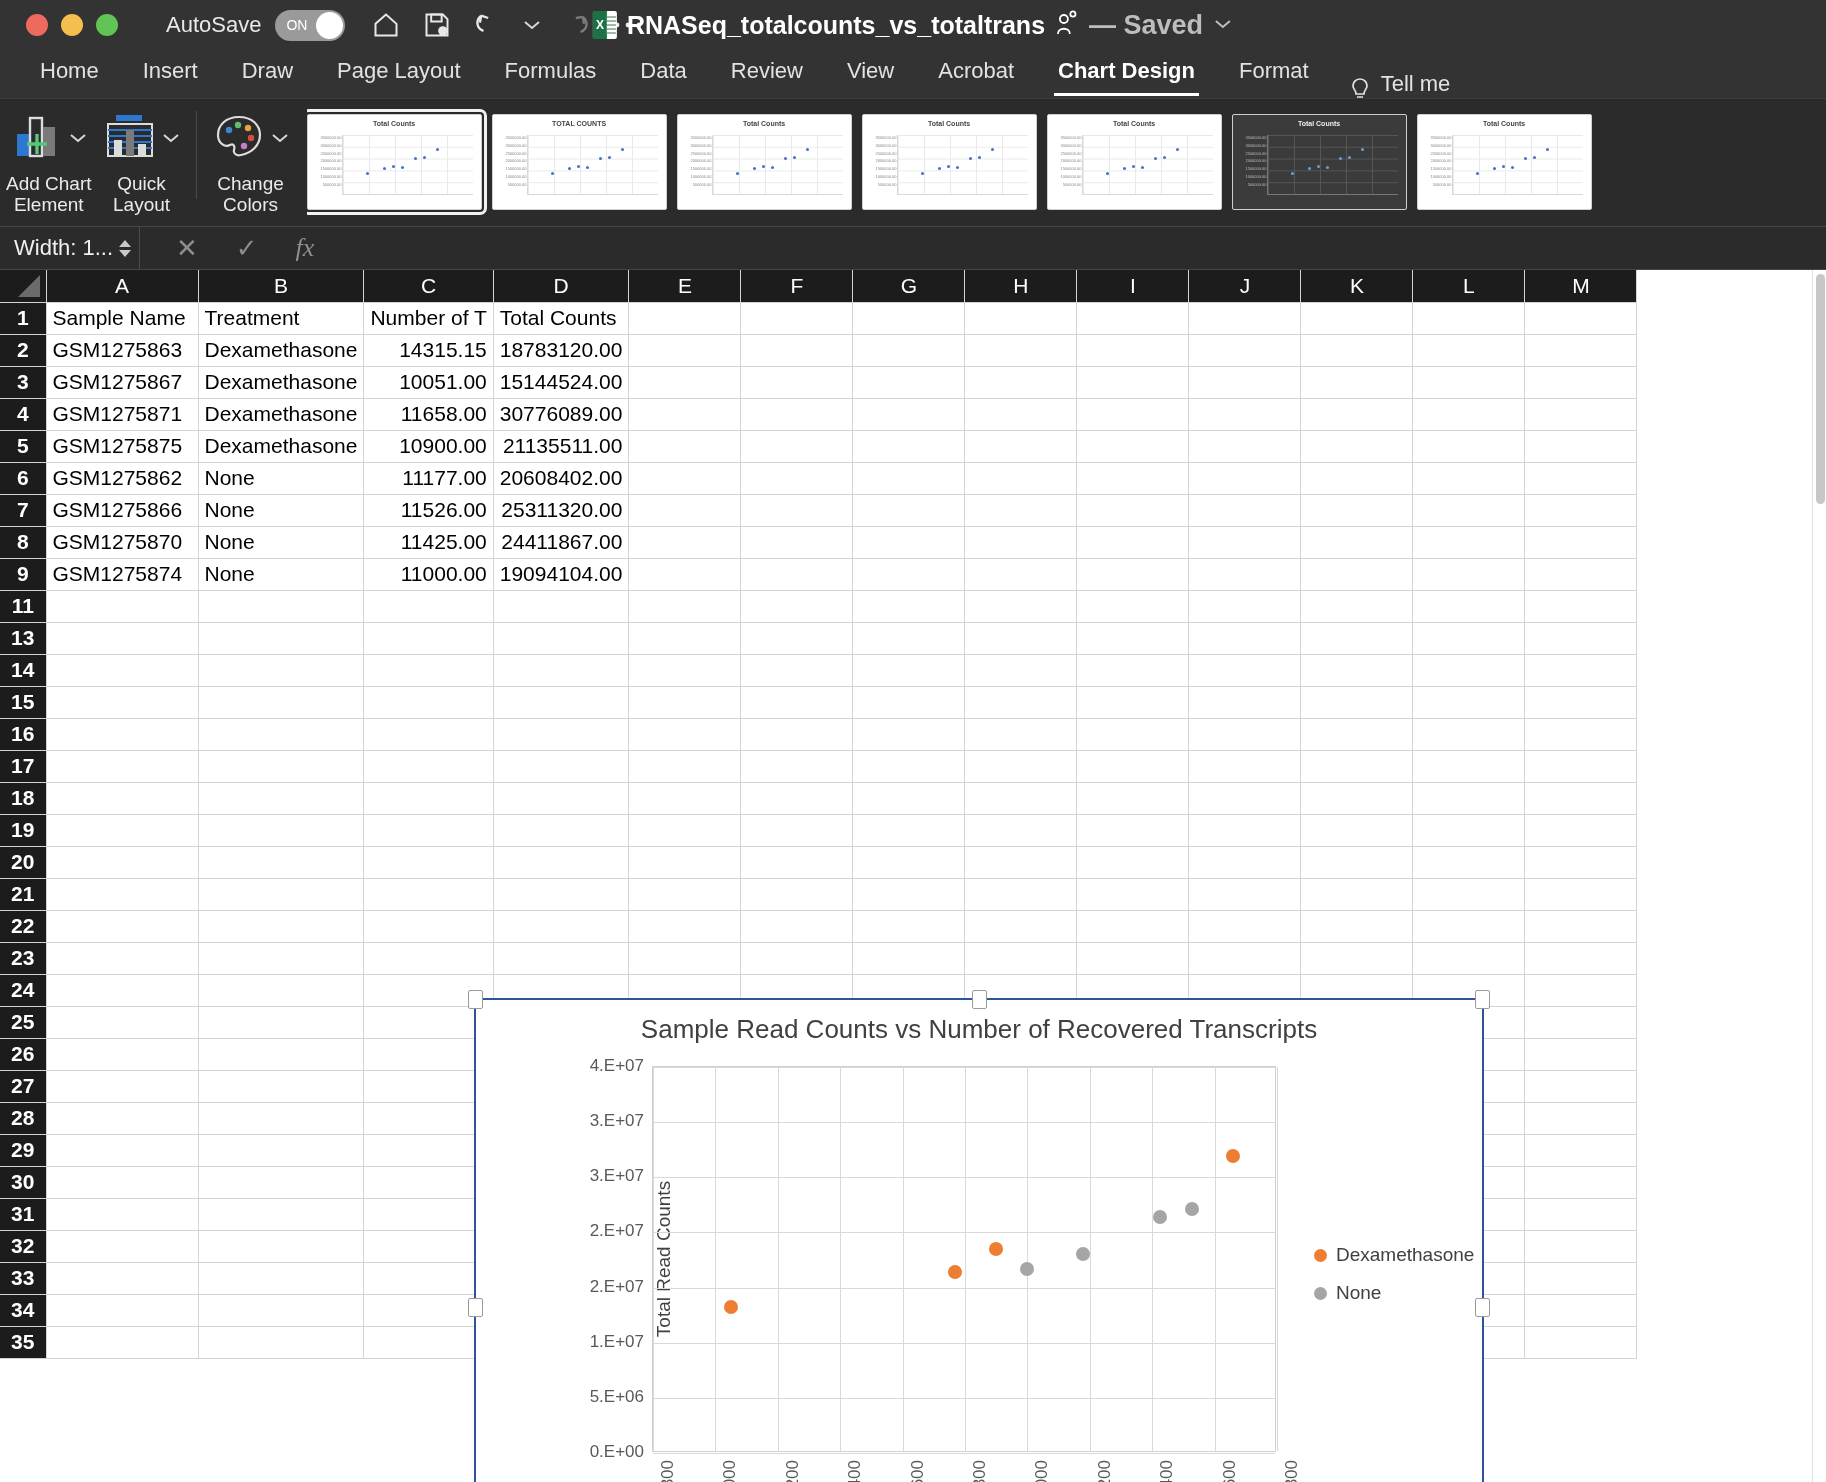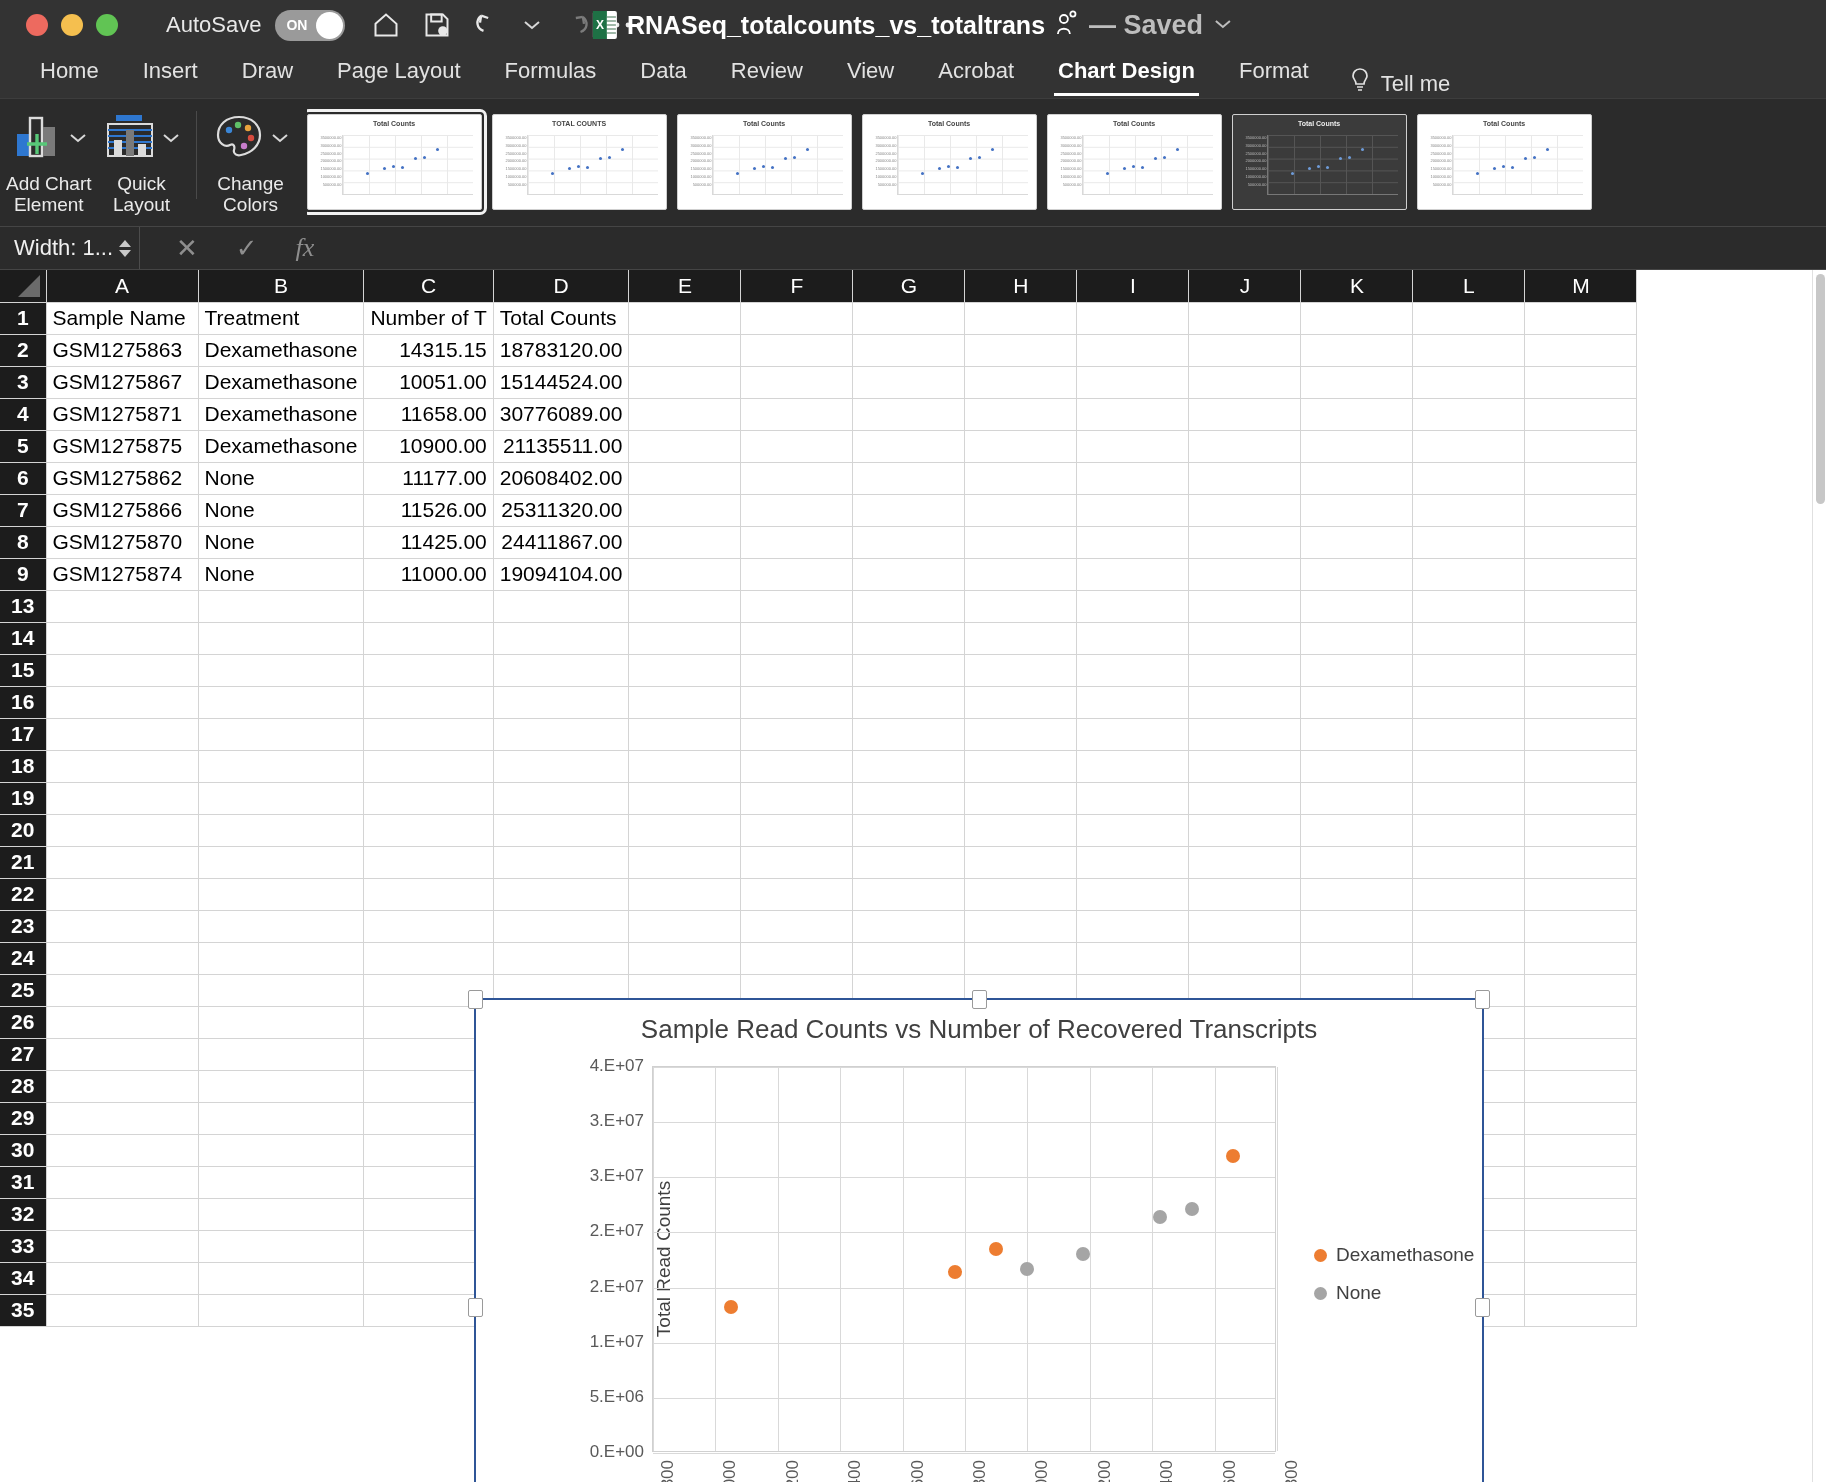--- a/index.html
+++ b/index.html
@@ -24,21 +24,21 @@
   .tl.yellow { background: #F5BF4F; }
   .tl.green { background: #61C454; }
 
   .autosave-wrap { display: flex; align-items: center; gap: 14px; margin-left: 48px; }
   .autosave-label { color: #e8e8e8; font-size: 22px; }
   .toggle {
     width: 70px; height: 31px; border-radius: 16px;
     background: #9a9a9a; position: relative; display: flex; align-items: center;
   }
   .toggle .on-txt {
-    position: absolute; left: 11px; color: #ffffff; font-size: 14px; font-weight: bold;
+    position: absolute; left: 11px; color: #ffffff; font-size: 14px; font-weight: normal;
   }
   .toggle .knob {
     position: absolute; right: 2px; width: 27px; height: 27px;
     border-radius: 50%; background: #ffffff;
   }
 
   .tb-icons { display: flex; align-items: center; gap: 22px; margin-left: 26px; }
   .tb-icon { color: #e8e8e8; display: flex; align-items: center; cursor: default; }
 
   .doc-title-wrap {
@@ -68,21 +68,21 @@
   }
   .rtab {
     color: #e2e2e2; font-size: 22px; padding: 4px 22px 10px 22px;
     position: relative; cursor: default; white-space: nowrap;
   }
   .rtab.active { color: #ffffff; font-weight: bold; }
   .rtab.active::after {
     content: ""; position: absolute; left: 18px; right: 18px; bottom: -2px;
     height: 3px; background: #ffffff;
   }
-  .tellme { display: flex; align-items: flex-start; gap: 10px; margin-left: 18px; margin-top: 26px; }
+  .tellme { display: flex; align-items: flex-end; gap: 10px; margin-left: 18px; margin-top: 26px; }
 
   
   .ribbon-body {
     height: 128px; background: #2b2b2b;
     display: flex; align-items: flex-start; border-top: 1px solid #3d3d3d;
     position: relative; overflow: hidden;
   }
   .rgroup { display: flex; align-items: flex-start; height: 100%; }
   .rbtn {
     display: flex; flex-direction: column; align-items: center;
@@ -730,20 +730,36 @@
           <td class="cell"></td>
           <td class="cell"></td>
           <td class="cell"></td>
           <td class="cell"></td>
           <td class="cell"></td>
           <td class="cell"></td>
           <td class="cell"></td>
           <td class="cell"></td>
         </tr>
         <tr>
+          <td class="rowhdr">11</td>
+          <td class="cell"></td>
+          <td class="cell"></td>
+          <td class="cell num"></td>
+          <td class="cell num"></td>
+          <td class="cell"></td>
+          <td class="cell"></td>
+          <td class="cell"></td>
+          <td class="cell"></td>
+          <td class="cell"></td>
+          <td class="cell"></td>
+          <td class="cell"></td>
+          <td class="cell"></td>
+          <td class="cell"></td>
+        </tr>
+        <tr>
           <td class="rowhdr">13</td>
           <td class="cell"></td>
           <td class="cell"></td>
           <td class="cell num"></td>
           <td class="cell num"></td>
           <td class="cell"></td>
           <td class="cell"></td>
           <td class="cell"></td>
           <td class="cell"></td>
           <td class="cell"></td>

